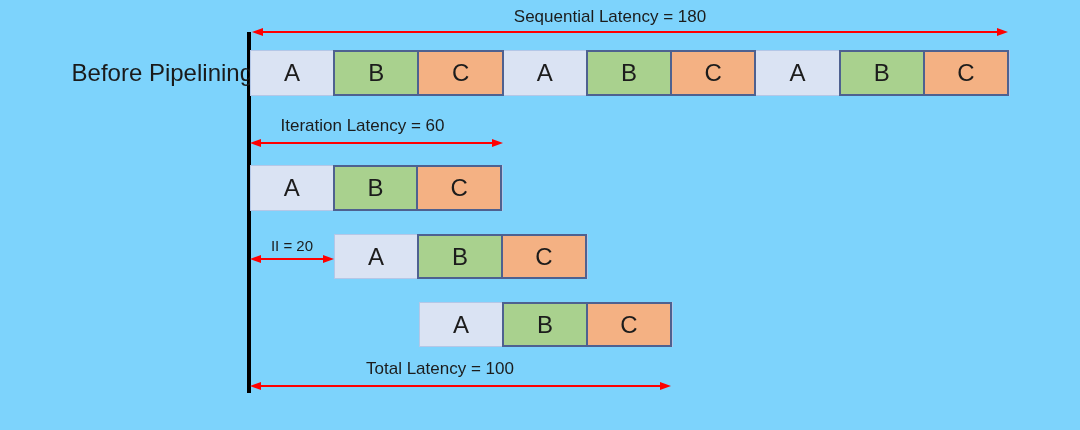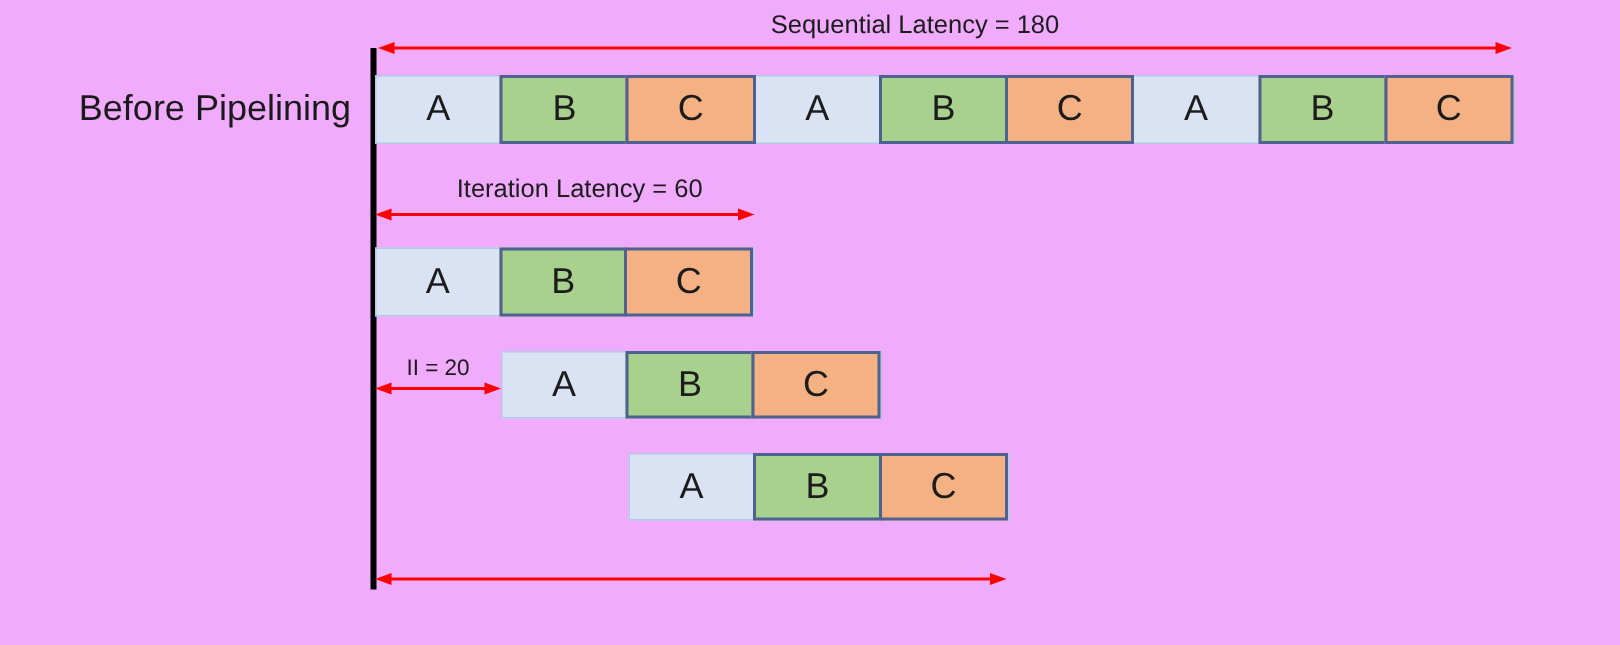--- a/index.html
+++ b/index.html
@@ -4,35 +4,36 @@
 <style>
   html, body {
     margin: 0;
     padding: 0;
     background: #ffffff;
   }
   .canvas {
     position: relative;
     width: 1080px;
     height: 430px;
-    background: #f0abfc;
+    background: #7dd3fc;
     font-family: "Liberation Sans", sans-serif;
     overflow: hidden;
   }
 
   
   .row-label {
     position: absolute;
     left: 0;
     width: 234px;
     text-align: right;
     font-size: 24px;
     line-height: 30px;
     color: #1a1a1a;
     white-space: nowrap;
+    padding-left: 19px;
   }
 
   
   .timeline {
     position: absolute;
     left: 247px;
     top: 32px;
     width: 4px;
     height: 361px;
     background: var(--timeline);
@@ -129,21 +130,21 @@
       <div class="cell cell-b">B</div>
       <div class="cell cell-c">C</div>
       <div class="cell cell-a">A</div>
       <div class="cell cell-b">B</div>
       <div class="cell cell-c">C</div>
       <div class="cell cell-a">A</div>
       <div class="cell cell-b">B</div>
       <div class="cell cell-c">C</div>
     </div>
 
-  <div class="anno" style="left:260px; top:115px; width:253px;">Iteration Latency = 60</div>
+  <div class="anno" style="left:236px; top:115px; width:253px;">Iteration Latency = 60</div>
   <div class="h-arrow" style="left:250px; top:138px; width:253px;">
     <div class="shaft"></div>
   </div>
 
   <div class="pipe-row" style="left:250px; top:165px; width:253px; height:46px;">
       <div class="cell cell-a">A</div>
       <div class="cell cell-b">B</div>
       <div class="cell cell-c">C</div>
     </div>
 
@@ -157,17 +158,18 @@
       <div class="cell cell-b">B</div>
       <div class="cell cell-c">C</div>
     </div>
 
   <div class="pipe-row" style="left:419px; top:302px; width:254px; height:45px;">
       <div class="cell cell-a">A</div>
       <div class="cell cell-b">B</div>
       <div class="cell cell-c">C</div>
     </div>
 
+  <div class="anno" style="left:250px; top:358px; width:380px;">Total Latency = 100</div>
   <div class="h-arrow" style="left:250px; top:381px; width:421px;">
     <div class="shaft"></div>
   </div>
 
 </div>
 
 </body></html>

